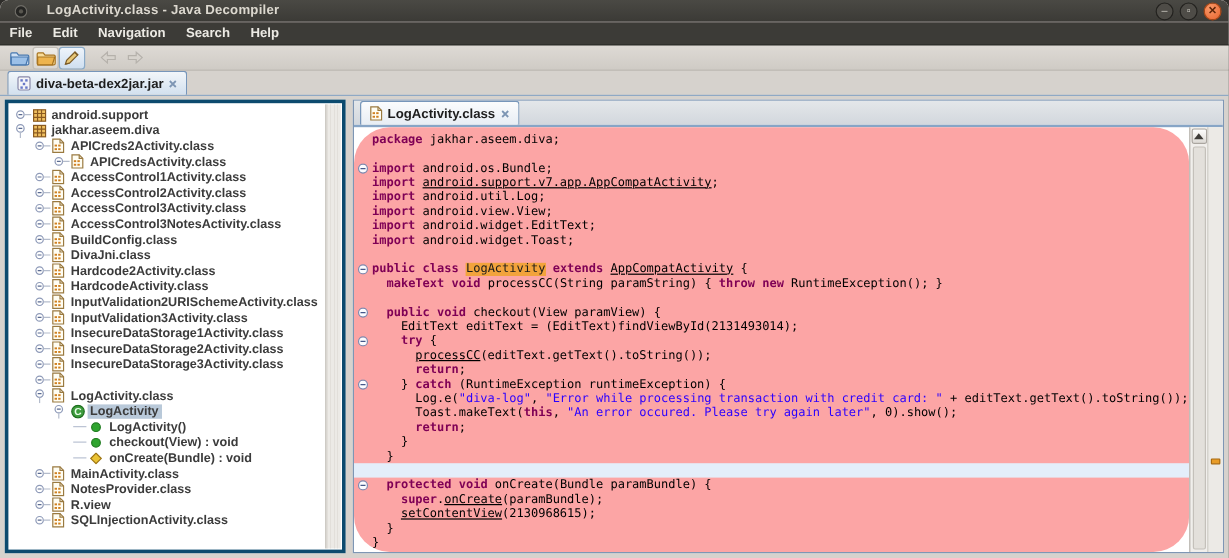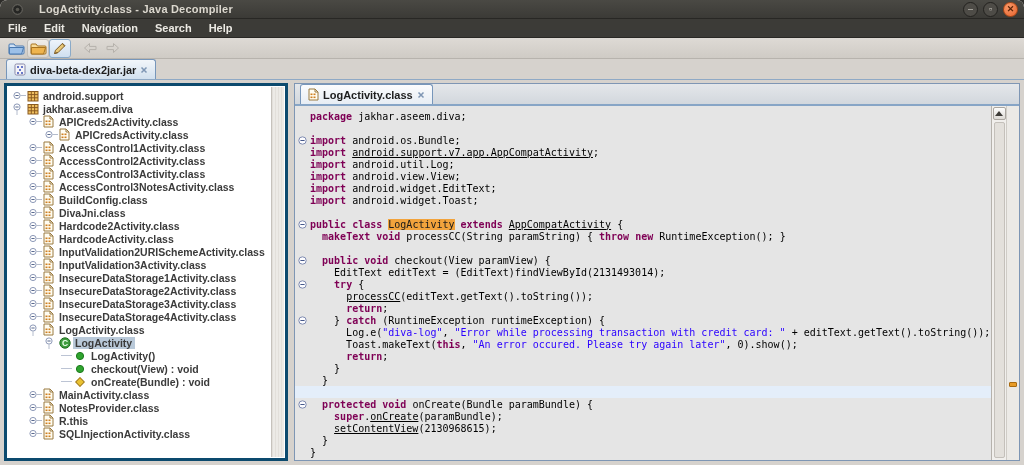--- a/index.html
+++ b/index.html
@@ -50,21 +50,21 @@
   .splitter { width:6px; }
 
   
   .editorpanel { flex:1; display:flex; flex-direction:column; border:1px solid #7e96b4; background:#fff; min-width:0; }
   .edtabbar { height:22px; background:linear-gradient(#e4e7ea,#d2d7dd); border-bottom:2px solid #87a5c6; display:flex; align-items:flex-end; padding-left:5px; }
   .edtab { height:20px; display:flex; align-items:center; gap:4px; padding:0 7px;
            background:linear-gradient(#fbfcfd,#e7edf4); border:1px solid #7796ba; border-bottom:none; border-radius:3px 3px 0 0; }
   .edtab .tlbl { font-size:11px; font-weight:bold; color:#1d1d1d; }
 
   .edbody { flex:1; display:flex; min-height:0; }
-  .code { flex:1; overflow:hidden; padding-top:4px; background:#e5e5e5; }
+  .code { flex:1; overflow:hidden; padding-top:4px; background:#fca5a5;border-radius:30px; }
   .code-line { height:12px; display:flex; align-items:center; }
   .code-line.current { background:#e4eefa; }
   .code-line .gutter { width:15px; flex:none; display:flex; justify-content:center; }
   .code-text { white-space:pre; font-family:"DejaVu Sans Mono", monospace; font-size:10px; color:#000; }
   .tk-k { color:#7f0055; font-weight:bold; }
   .tk-s { color:#2a00ff; }
   .tk-p { color:#000; }
   .tk-l { color:#000; text-decoration:underline; cursor:pointer; }
   .tk-h { background:#f2a33c; color:#1a1a1a; }
 
@@ -541,21 +541,20 @@
                 <path d="M1 1h6l3 3v8H1z" fill="#fffdf2" stroke="#9a7a40"></path>
                 <path d="M7 1v3h3" fill="none" stroke="#9a7a40"></path>
                 <g fill="#d08020">
                   <rect x="2.5" y="5.5" width="2" height="1.6"></rect>
                   <rect x="5.5" y="5.5" width="2" height="1.6"></rect>
                   <rect x="2.5" y="8.5" width="2" height="1.6"></rect>
                   <rect x="5.5" y="8.5" width="2" height="1.6"></rect>
                 </g>
               </svg>
             </span>
-            <span class="tlabel">InsecureDataStorage4Activity.class</span>
           </div>
           <div class="tree-row" style="padding-left: 20px;">
             <span class="handle">
               <svg width="15" height="13">
                 <circle cx="5" cy="5" r="3.1" fill="#fff" stroke="#8e9ab8"></circle>
                 <line x1="3.4" y1="5" x2="6.6" y2="5" stroke="#5a6a90"></line>
                 <line x1="5" y1="8.3" x2="5" y2="13" stroke="#b4bccc"></line>
               </svg>
             </span>
             <span class="ticon">
@@ -684,21 +683,21 @@
                 <path d="M1 1h6l3 3v8H1z" fill="#fffdf2" stroke="#9a7a40"></path>
                 <path d="M7 1v3h3" fill="none" stroke="#9a7a40"></path>
                 <g fill="#d08020">
                   <rect x="2.5" y="5.5" width="2" height="1.6"></rect>
                   <rect x="5.5" y="5.5" width="2" height="1.6"></rect>
                   <rect x="2.5" y="8.5" width="2" height="1.6"></rect>
                   <rect x="5.5" y="8.5" width="2" height="1.6"></rect>
                 </g>
               </svg>
             </span>
-            <span class="tlabel">R.this</span>
+            <span class="tlabel">R.view</span>
           </div>
           <div class="tree-row" style="padding-left: 20px;">
             <span class="handle">
               <svg width="15" height="13">
                 <circle cx="5" cy="6.5" r="3.1" fill="#fff" stroke="#8e9ab8"></circle>
                 <line x1="3.4" y1="6.5" x2="6.6" y2="6.5" stroke="#5a6a90"></line>
                 <line x1="8.3" y1="6.5" x2="14" y2="6.5" stroke="#b4bccc"></line>
               </svg>
             </span>
             <span class="ticon">

